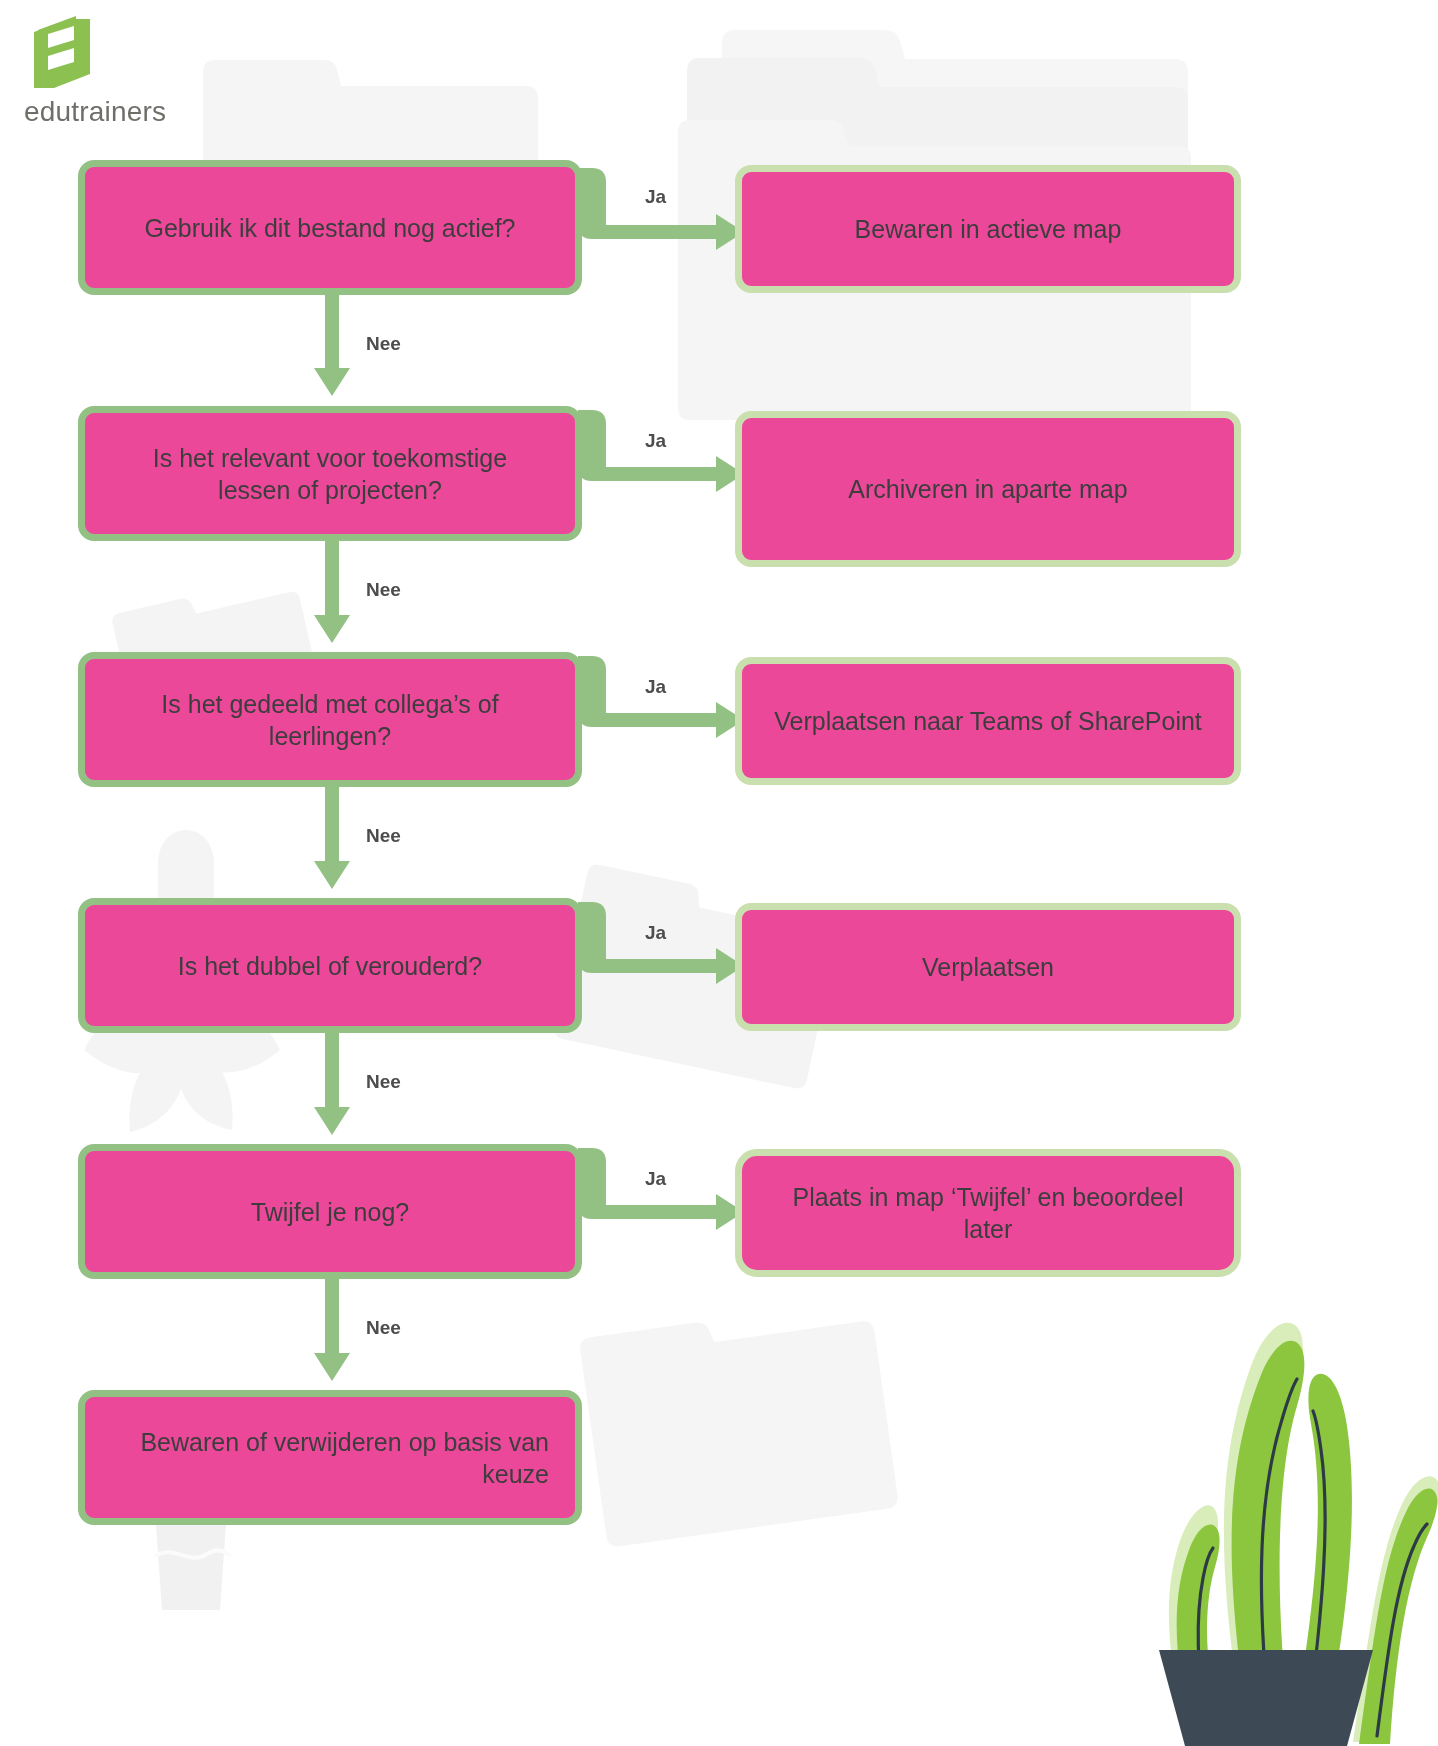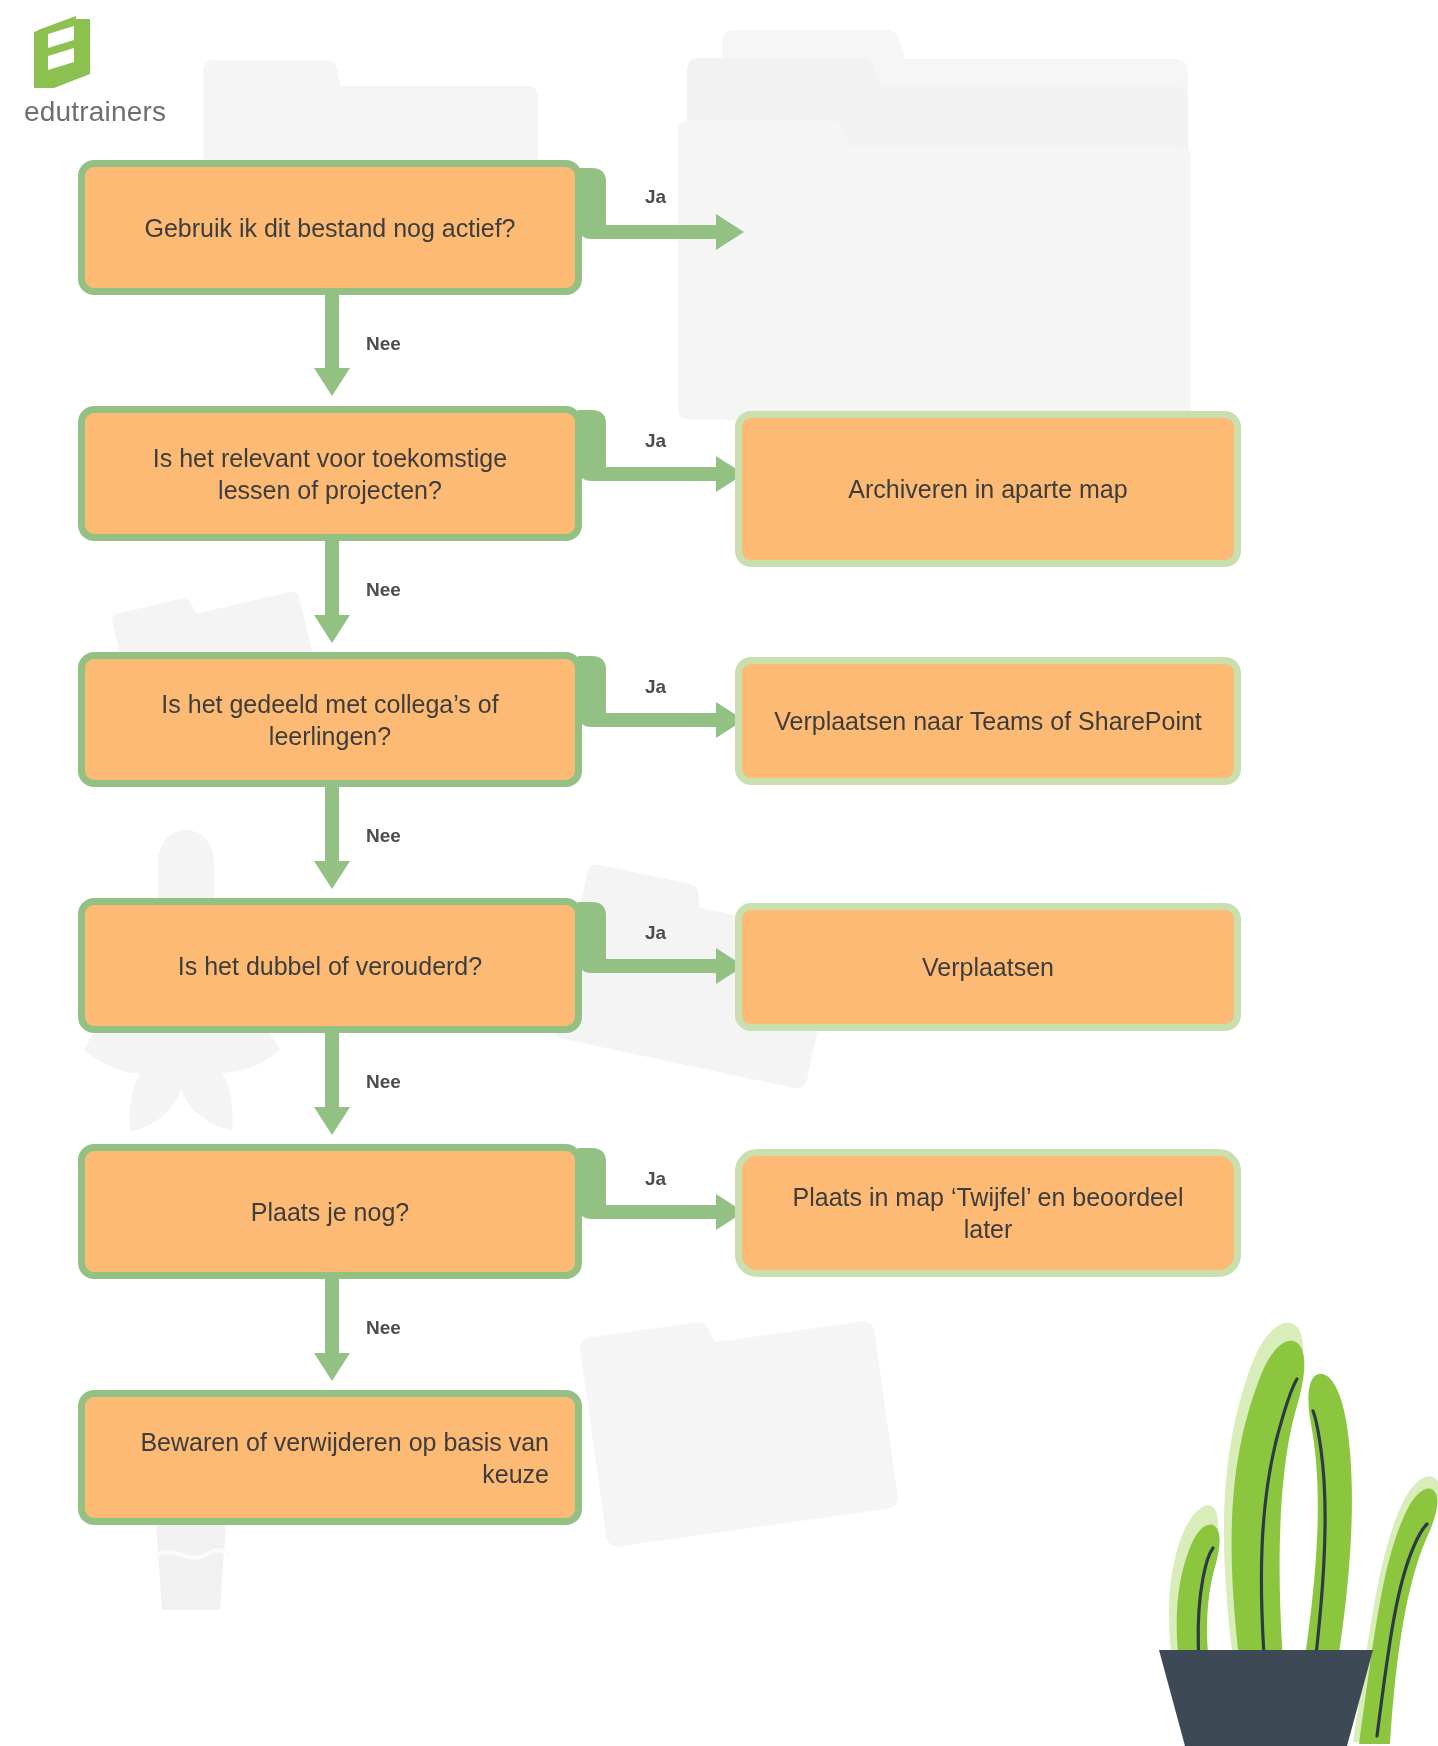--- a/index.html
+++ b/index.html
@@ -46,21 +46,21 @@
     font-family: "Liberation Sans", sans-serif;
     font-size: 28px;
     letter-spacing: 0.2px;
     color: #6f6f6a;
   }
 
   
   .node {
     position: absolute;
     box-sizing: border-box;
-    background: #fdba74;
+    background: #ec4899;
     border-radius: 16px;
     display: flex;
     align-items: center;
     justify-content: center;
     text-align: center;
     padding: 14px 26px;
     font-family: "Liberation Sans", sans-serif;
     font-size: 25px;
     line-height: 1.28;
     color: #3d3d3d;
@@ -236,27 +236,30 @@
 
   <div class="node decision" style="left:78px; top:652px; width:504px; height:135px;">
     <span class="node-text">Is het gedeeld met collega’s of leerlingen?</span>
   </div>
 
   <div class="node decision" style="left:78px; top:898px; width:504px; height:135px;">
     <span class="node-text">Is het dubbel of verouderd?</span>
   </div>
 
   <div class="node decision" style="left:78px; top:1144px; width:504px; height:135px;">
-    <span class="node-text">Plaats je nog?</span>
+    <span class="node-text">Twijfel je nog?</span>
   </div>
 
   <div class="node decision" style="left:78px; top:1390px; width:504px; height:135px;text-align:right;">
     <span class="node-text">Bewaren of verwijderen op basis van keuze</span>
   </div>
 
+  <div class="node outcome" style="left:735px; top:165px; width:506px; height:128px;">
+    <span class="node-text">Bewaren in actieve map</span>
+  </div>
 
   <div class="node outcome" style="left:735px; top:411px; width:506px; height:156px;">
     <span class="node-text">Archiveren in aparte map</span>
   </div>
 
   <div class="node outcome" style="left:735px; top:657px; width:506px; height:128px;">
     <span class="node-text">Verplaatsen naar Teams of SharePoint</span>
   </div>
 
   <div class="node outcome" style="left:735px; top:903px; width:506px; height:128px;">

